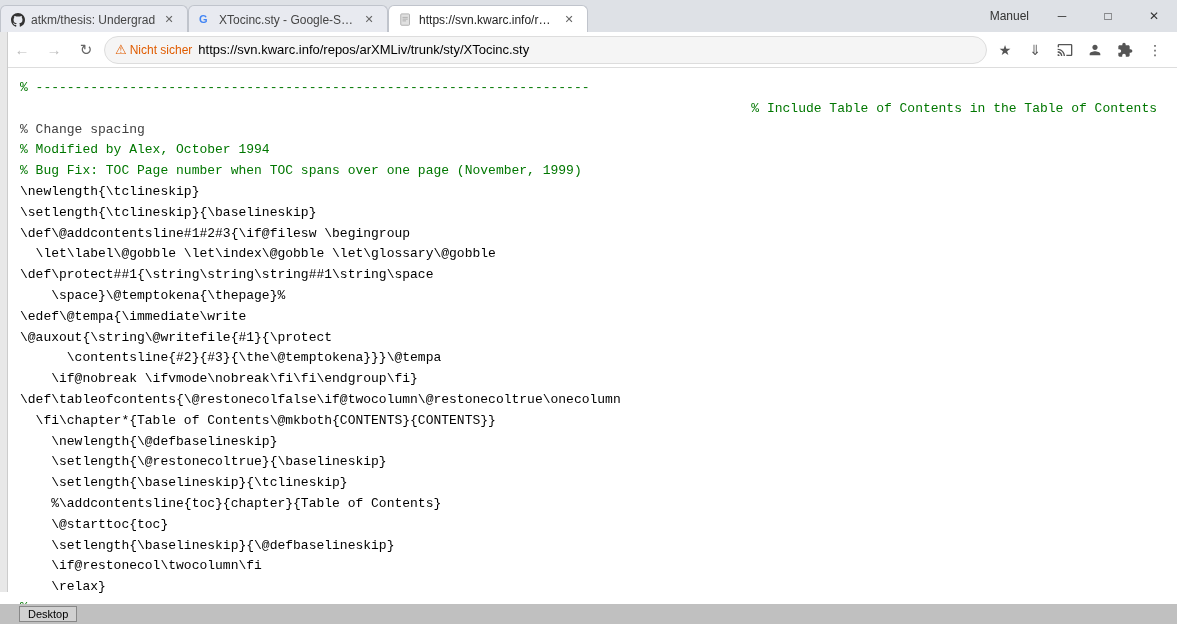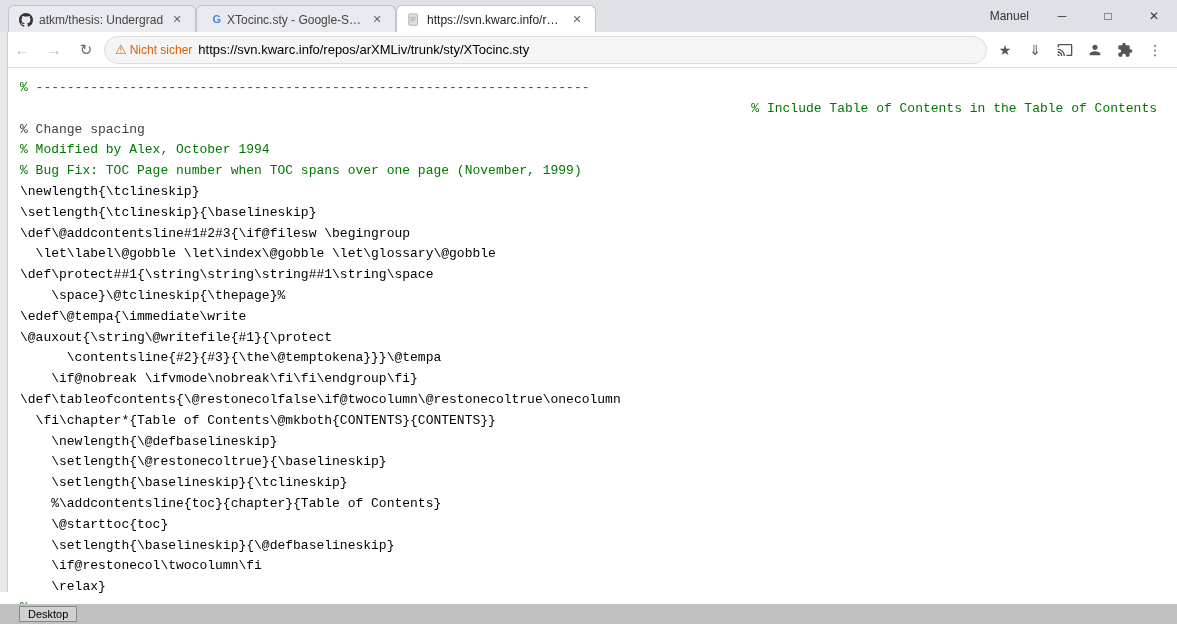--- a/index.html
+++ b/index.html
@@ -12,23 +12,22 @@
       overflow: hidden;
     }
 
     
     .title-bar {
       background: #dee1e6;
       height: 32px;
       display: flex;
       align-items: center;
       justify-content: space-between;
-      padding: 0 0 0 8px;
+      padding: 0 0 0 0;
       user-select: none;
-      text-align: right;
     }
     .title-bar-tabs {
       display: flex;
       align-items: flex-end;
       height: 100%;
       flex: 1;
       overflow: hidden;
     }
     .tab {
       display: flex;
@@ -298,21 +297,21 @@
     <span class="code-line" style="color: rgb(0, 119, 0);">% -----------------------------------------------------------------------</span>
     <span class="code-line" style="color: rgb(0, 119, 0); text-align: right;">% Include Table of Contents in the Table of Contents</span>
     <span class="code-line" style="color: #404040;">% Change spacing</span>
     <span class="code-line" style="color: rgb(0, 119, 0);">% Modified by Alex, October 1994</span>
     <span class="code-line" style="color: rgb(0, 119, 0);">% Bug Fix: TOC Page number when TOC spans over one page (November, 1999)</span>
     <span class="code-line" style="color: rgb(0, 0, 0);">\newlength{\tclineskip}</span>
     <span class="code-line" style="color: rgb(0, 0, 0);">\setlength{\tclineskip}{\baselineskip}</span>
     <span class="code-line" style="color: rgb(0, 0, 0);">\def\@addcontentsline#1#2#3{\if@filesw \begingroup</span>
     <span class="code-line" style="color: rgb(0, 0, 0);">  \let\label\@gobble \let\index\@gobble \let\glossary\@gobble</span>
     <span class="code-line" style="color: rgb(0, 0, 0);">\def\protect##1{\string\string\string##1\string\space</span>
-    <span class="code-line" style="color: rgb(0, 0, 0);">    \space}\@tclineskip{\thepage}%</span>
+    <span class="code-line" style="color: rgb(0, 0, 0);">    \space}\@temptokena{\thepage}%</span>
     <span class="code-line" style="color: rgb(0, 0, 0);">\edef\@tempa{\immediate\write</span>
     <span class="code-line" style="color: rgb(0, 0, 0);">\@auxout{\string\@writefile{#1}{\protect</span>
     <span class="code-line" style="color: rgb(0, 0, 0);">      \contentsline{#2}{#3}{\the\@temptokena}}}\@tempa</span>
     <span class="code-line" style="color: rgb(0, 0, 0);">    \if@nobreak \ifvmode\nobreak\fi\fi\endgroup\fi}</span>
     <span class="code-line" style="color: rgb(0, 0, 0);">\def\tableofcontents{\@restonecolfalse\if@twocolumn\@restonecoltrue\onecolumn</span>
     <span class="code-line" style="color: rgb(0, 0, 0);">  \fi\chapter*{Table of Contents\@mkboth{CONTENTS}{CONTENTS}}</span>
     <span class="code-line" style="color: rgb(0, 0, 0);">    \newlength{\@defbaselineskip}</span>
     <span class="code-line" style="color: rgb(0, 0, 0);">    \setlength{\@restonecoltrue}{\baselineskip}</span>
     <span class="code-line" style="color: rgb(0, 0, 0);">    \setlength{\baselineskip}{\tclineskip}</span>
     <span class="code-line" style="color: rgb(0, 0, 0);">    %\addcontentsline{toc}{chapter}{Table of Contents}</span>

